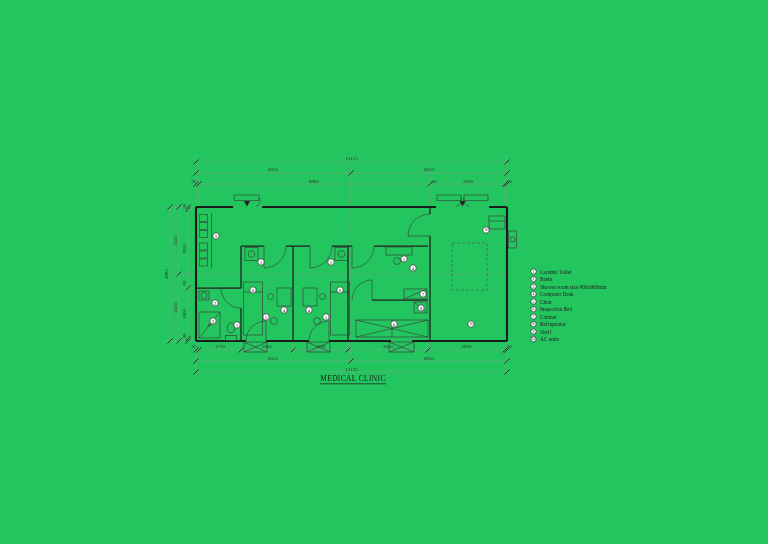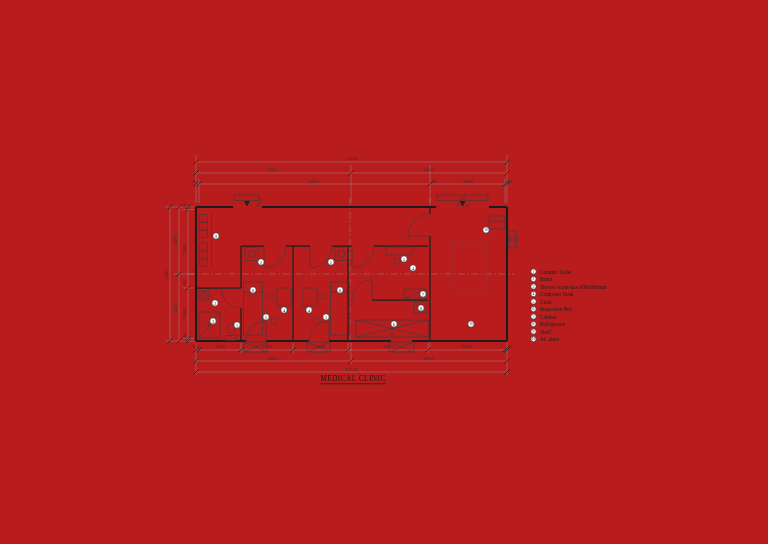--- a/index.html
+++ b/index.html
@@ -1,16 +1,16 @@
 <!DOCTYPE html>
 <html><head>
 <meta charset="utf-8">
 <style>
   html,body{margin:0;padding:0;background:#fff;}
-  #page{position:relative;width:768px;height:544px;background:#b91c1c;overflow:hidden;}
+  #page{position:relative;width:768px;height:544px;background:#22c55e;overflow:hidden;}
   svg{display:block;}
   text{font-family:"Liberation Serif",serif;fill:#222;}
   .dim{font-size:5px;text-anchor:middle;fill:#333;}
   .lblnum{font-size:4.2px;text-anchor:middle;fill:#111;}
   .lblnum.ten{font-size:3.2px;}
   .lnum{font-size:3.8px;text-anchor:middle;fill:#111;}
   .ltxt{font-size:5.3px;fill:#222;}
   .title-text{font-size:7.4px;text-anchor:middle;letter-spacing:.4px;fill:#1a1a1a;}
   .wall{stroke:#1b1b1b;stroke-width:2.1;fill:none;}
   .iwall{stroke:#1f1f1f;stroke-width:1.25;fill:none;}

